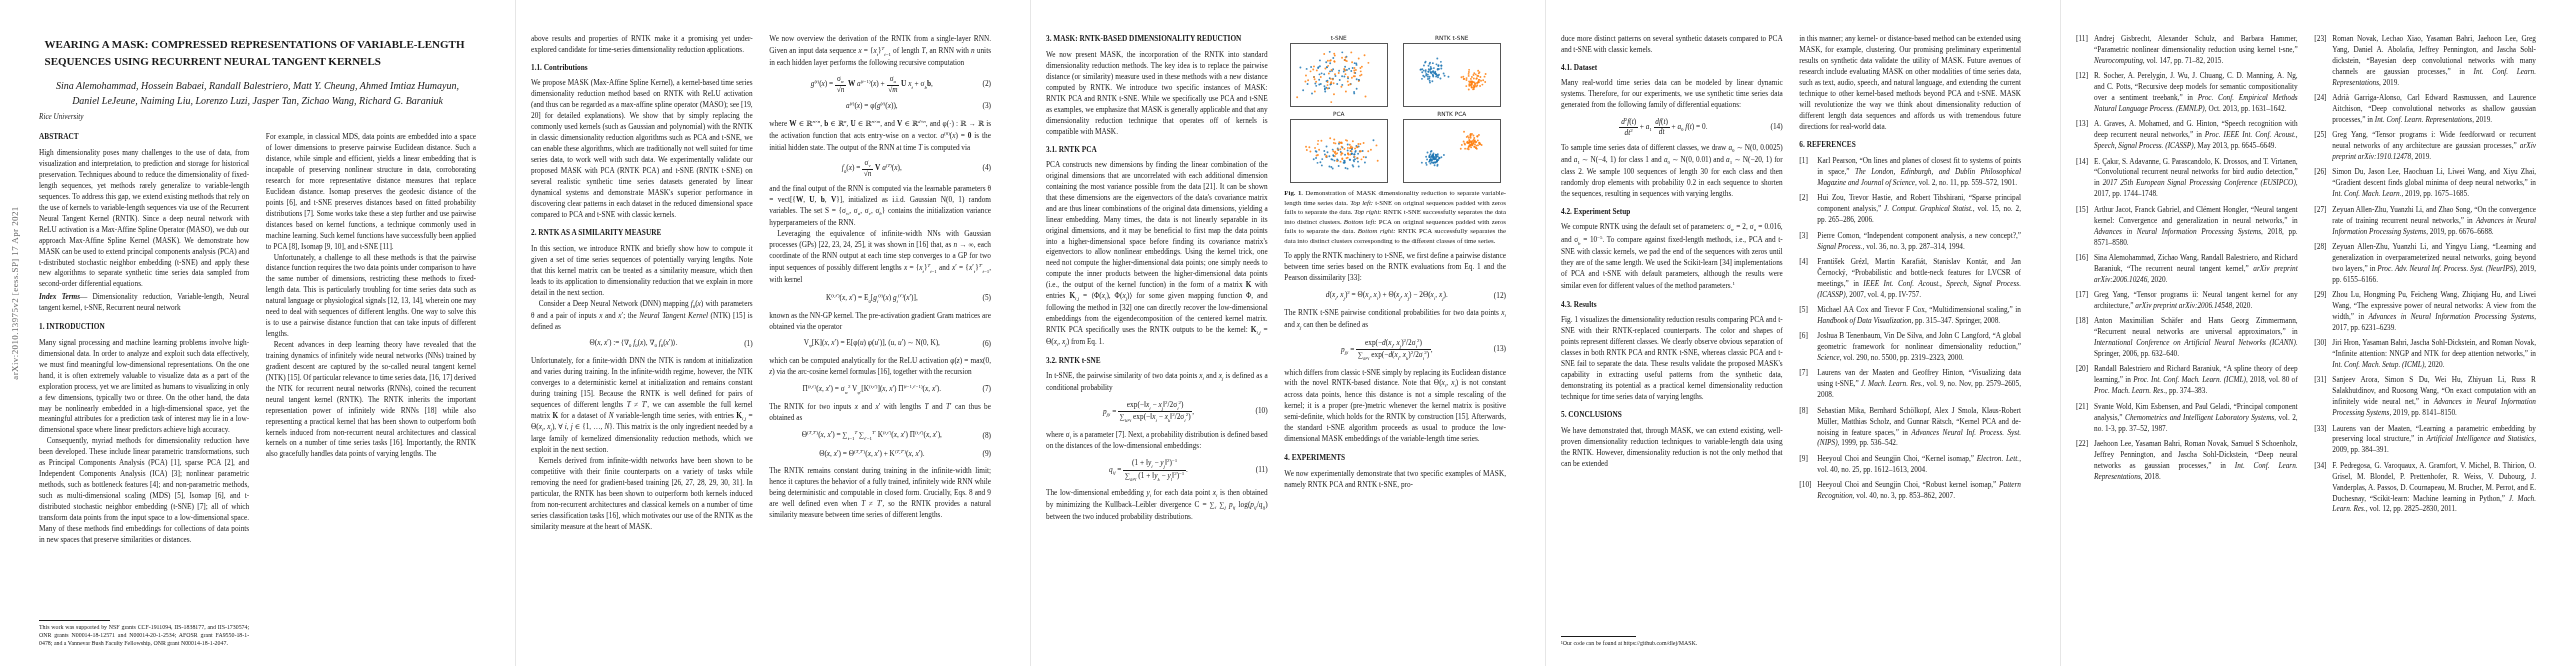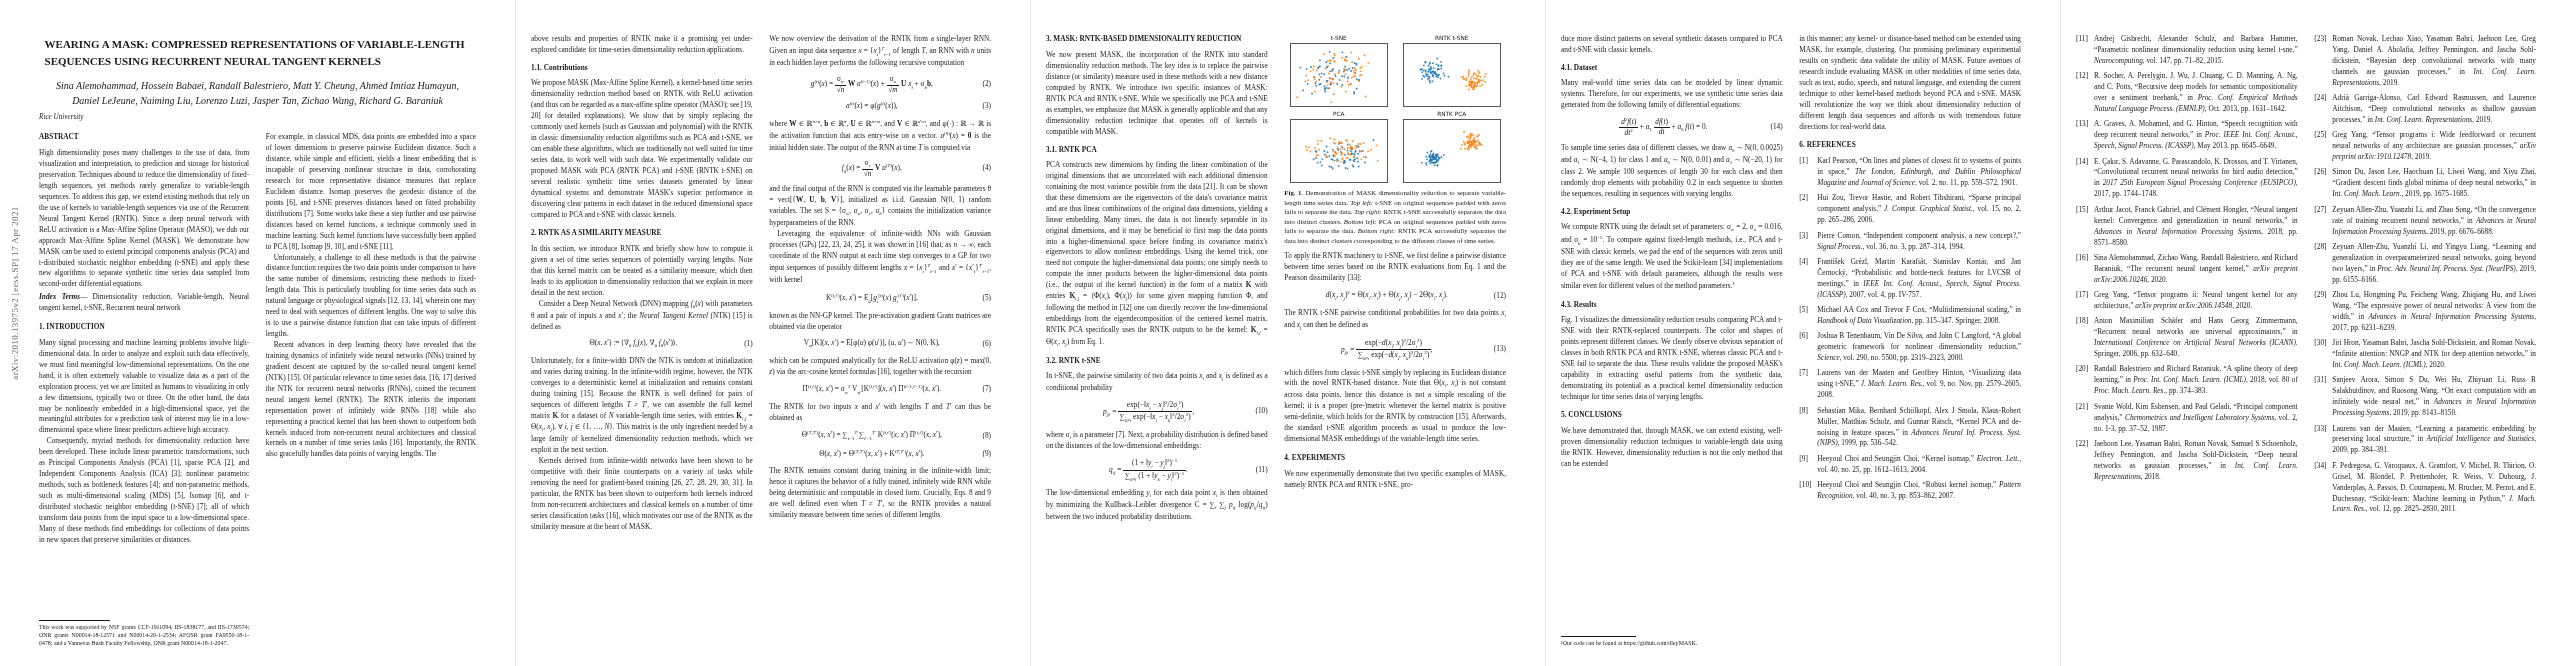--- a/index.html
+++ b/index.html
@@ -912,21 +912,21 @@
           <div class="ref">
             <span class="ref-num">[28]</span>
             <span class="ref-text">Zeyuan Allen-Zhu, Yuanzhi Li, and Yingyu Liang, “Learning and generalization in overparameterized neural networks, going beyond two layers,” in <i>Proc. Adv. Neural Inf. Process. Syst. (NeurIPS)</i>, 2019, pp. 6155–6166.</span>
           </div>
           <div class="ref">
             <span class="ref-num">[29]</span>
             <span class="ref-text">Zhou Lu, Hongming Pu, Feicheng Wang, Zhiqiang Hu, and Liwei Wang, “The expressive power of neural networks: A view from the width,” in <i>Advances in Neural Information Processing Systems</i>, 2017, pp. 6231–6239.</span>
           </div>
           <div class="ref">
             <span class="ref-num">[30]</span>
-            <span class="ref-text">Jiri Hron, Yasaman Bahri, Jascha Sohl-Dickstein, and Roman Novak, “Infinite attention: NNGP and NTK for deep attention networks,” in <i>Int. Conf. Mach. Learn. (ICML)</i>, 2020.</span>
+            <span class="ref-text">Jiri Hron, Yasaman Bahri, Jascha Sohl-Dickstein, and Roman Novak, “Infinite attention: NNGP and NTK for deep attention networks,” in <i>Int. Conf. Mach. Setup. (ICML)</i>, 2020.</span>
           </div>
           <div class="ref">
             <span class="ref-num">[31]</span>
             <span class="ref-text">Sanjeev Arora, Simon S Du, Wei Hu, Zhiyuan Li, Russ R Salakhutdinov, and Ruosong Wang, “On exact computation with an infinitely wide neural net,” in <i>Advances in Neural Information Processing Systems</i>, 2019, pp. 8141–8150.</span>
           </div>
           <div class="ref">
             <span class="ref-num">[33]</span>
             <span class="ref-text">Laurens van der Maaten, “Learning a parametric embedding by preserving local structure,” in <i>Artificial Intelligence and Statistics</i>, 2009, pp. 384–391.</span>
           </div>
           <div class="ref">

